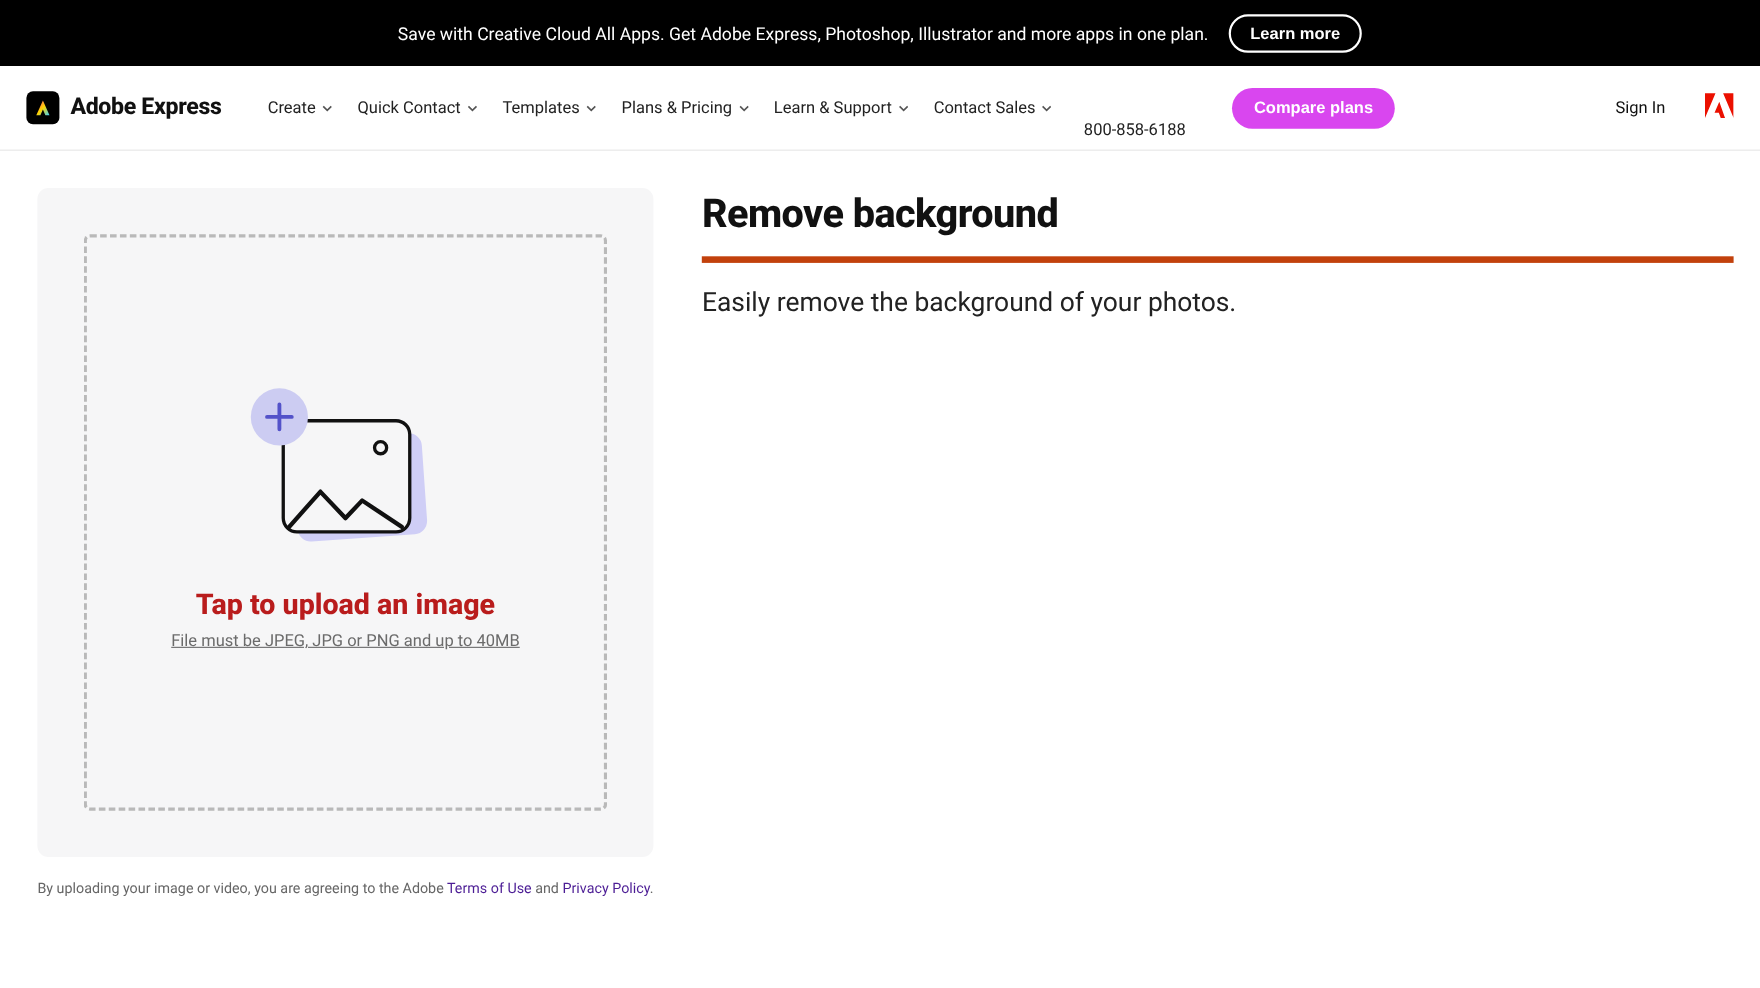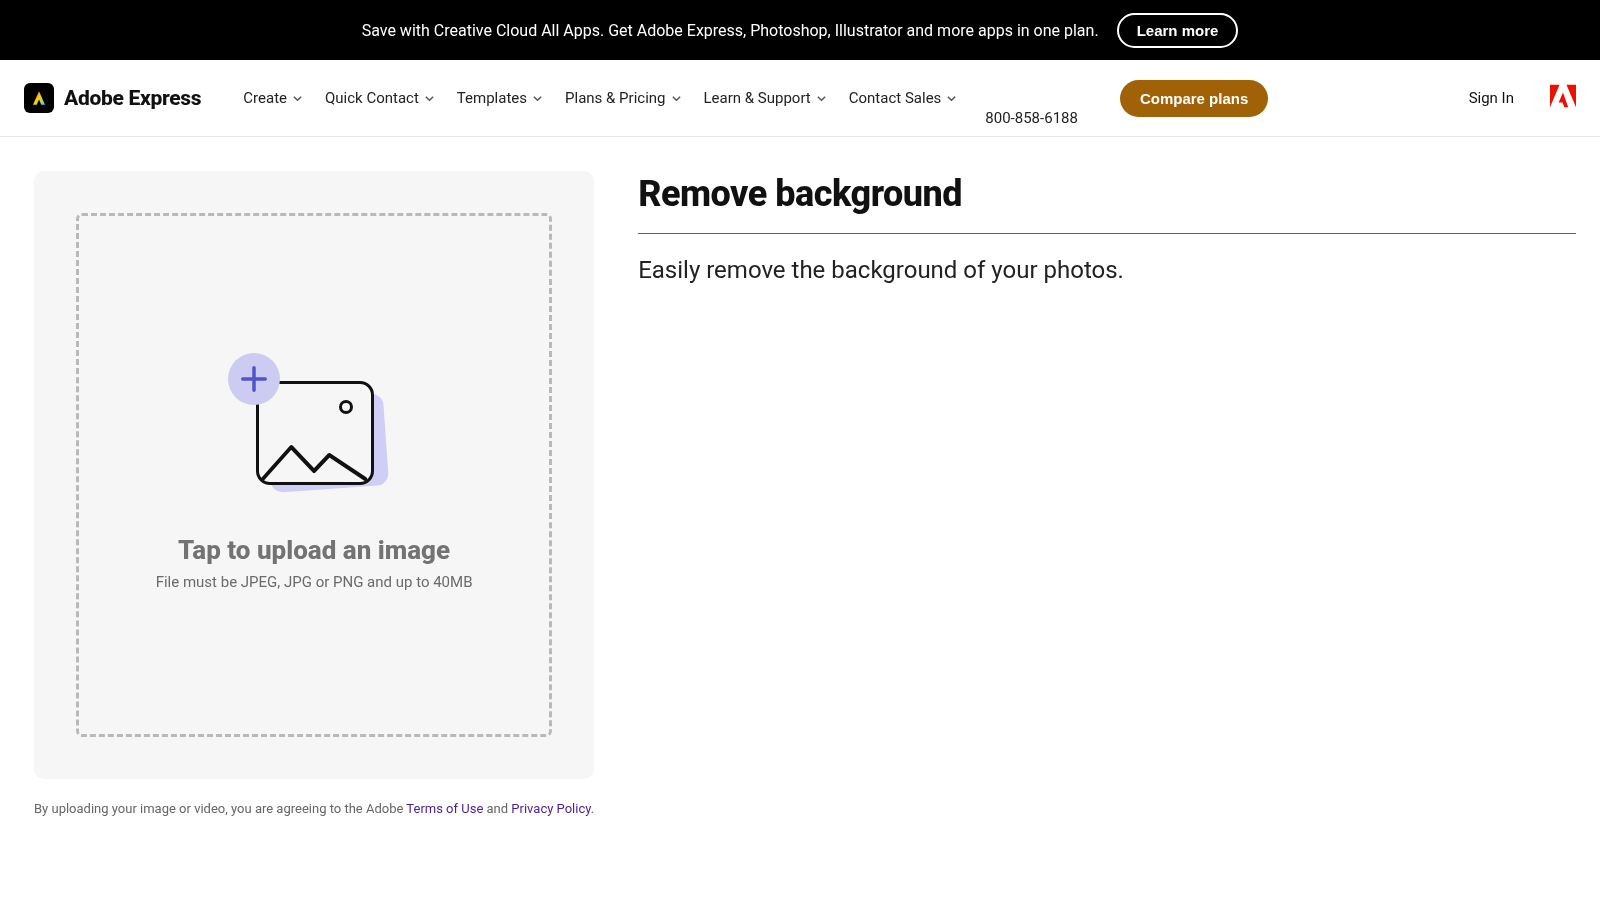--- a/index.html
+++ b/index.html
@@ -12,45 +12,45 @@
     
     .nav { display: flex; align-items: center; height: 77px; padding: 0 24px; border-bottom: 1px solid #e6e6e6; gap: 14px; }
     .logo-box { display: flex; align-items: center; gap: 10px; }
     .logo-mark { width: 30px; height: 30px; border-radius: 6px; background: #000; display: flex; align-items: center; justify-content: center; }
     .logo-mark svg { width: 18px; height: 18px; }
     .logo-text { font-size: 21px; font-weight: 800; letter-spacing: -0.3px; }
     .nav-items { display: flex; align-items: center; gap: 22px; margin-left: 28px; }
     .nav-item { display: flex; align-items: center; gap: 5px; font-size: 15px; cursor: pointer; color: #222; }
     .nav-item .chev { display:inline-flex; }
     .phone { font-size: 15px; color: #222; margin-left: 6px; margin-top: 39px; }
-    .compare-btn { background: #a16207; color: #fff; border: none; border-radius: 22px; padding: 10px 20px; font-size: 15px; font-weight: 600; cursor: pointer; margin-left: 20px; }
+    .compare-btn { background: #d946ef; color: #fff; border: none; border-radius: 22px; padding: 10px 20px; font-size: 15px; font-weight: 600; cursor: pointer; margin-left: 20px; }
     .spacer { flex: 1; }
     .sign-in { font-size: 15px; cursor: pointer; margin-right: 22px; }
     .adobe-a { width: 26px; height: 24px; }
 
     
     .main { display: flex; padding: 34px 24px 0 34px; gap: 44px; }
 
     .upload-panel { flex: 0 0 900px; max-width: 900px; background: #f6f6f7; border-radius: 10px; padding: 42px; }
     .dropzone { border: 3px dashed #b9b9b9; border-radius: 6px; height: 524px; display: flex; flex-direction: column; align-items: center; justify-content: center; cursor: pointer; }
     .drop-illus { position: relative; width: 160px; height: 140px; margin-bottom: 36px; }
     .plus-circle { position: absolute; left: -6px; top: -6px; width: 52px; height: 52px; border-radius: 50%; background: #ccccf2; display: flex; align-items: center; justify-content: center; }
     .plus-circle svg { stroke: #5352c9; }
     .img-behind { position:absolute; left:34px; top:38px; width:118px; height:92px; background:#cfcef6; border-radius:12px; transform:rotate(-4deg); }
     .img-frame { position: absolute; left: 22px; top: 22px; width: 118px; height: 104px; border: 3.5px solid #111; border-radius: 14px; background: #f6f6f7; }
     .img-frame .dot { position: absolute; right: 18px; top: 16px; width: 14px; height: 14px; border: 3.5px solid #111; border-radius: 50%; }
     .img-frame svg.mountain { position:absolute; left:0; bottom:-1px; width:100%; height:56px; }
-    .drop-title { font-size: 26px; font-weight: 800; color: #737373; margin-bottom: 8px; }
-    .drop-sub { font-size: 15px; color: #6b6b6b; }
+    .drop-title { font-size: 26px; font-weight: 800; color: #b91c1c; margin-bottom: 8px; }
+    .drop-sub { font-size: 15px; color: #6b6b6b; text-decoration: underline; }
 
     .disclaimer { text-align: center; font-size: 13px; color: #666; margin-top: 22px; }
     .disclaimer a { color: #4c1d95; text-decoration: none; cursor: pointer; }
 
     .side { flex: 1; padding-top: 2px; }
-    .side h1 { font-size: 36px; font-weight: 800; letter-spacing: -0.5px; padding-bottom: 18px; border-bottom: 1px solid #c2410c; margin-bottom: 22px; }
+    .side h1 { font-size: 36px; font-weight: 800; letter-spacing: -0.5px; padding-bottom: 18px; border-bottom: 6px solid #c2410c; margin-bottom: 22px; }
     .side p { font-size: 24px; color: #222; }
 
     .chev svg { width: 11px; height: 11px; }
   </style>
 </head>
 <body>
 
 <div class="promo-bar">
   <span>Save with Creative Cloud All Apps. Get Adobe Express, Photoshop, Illustrator and more apps in one plan.</span>
   <button>Learn more</button>

